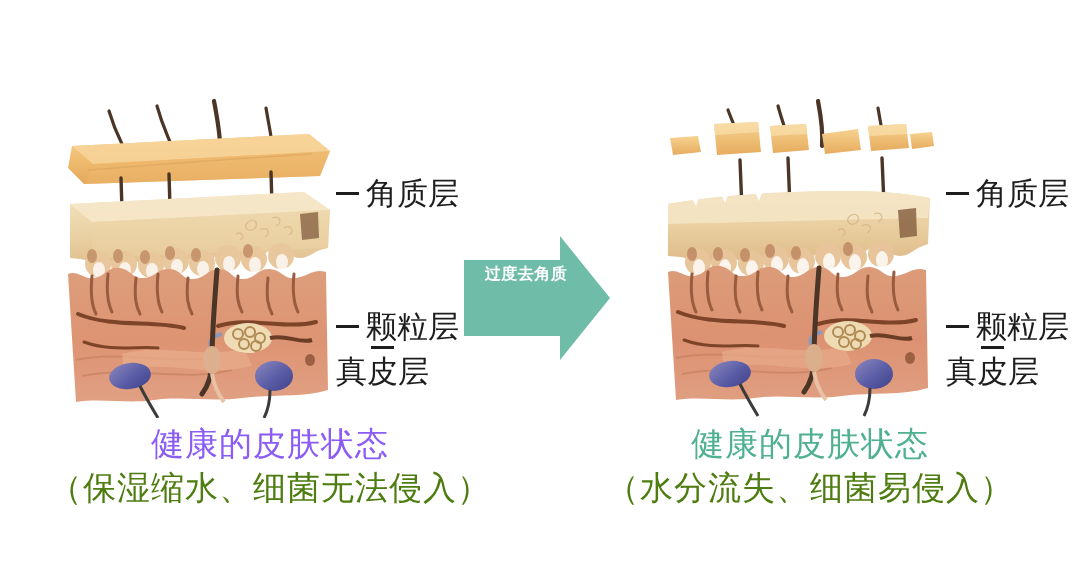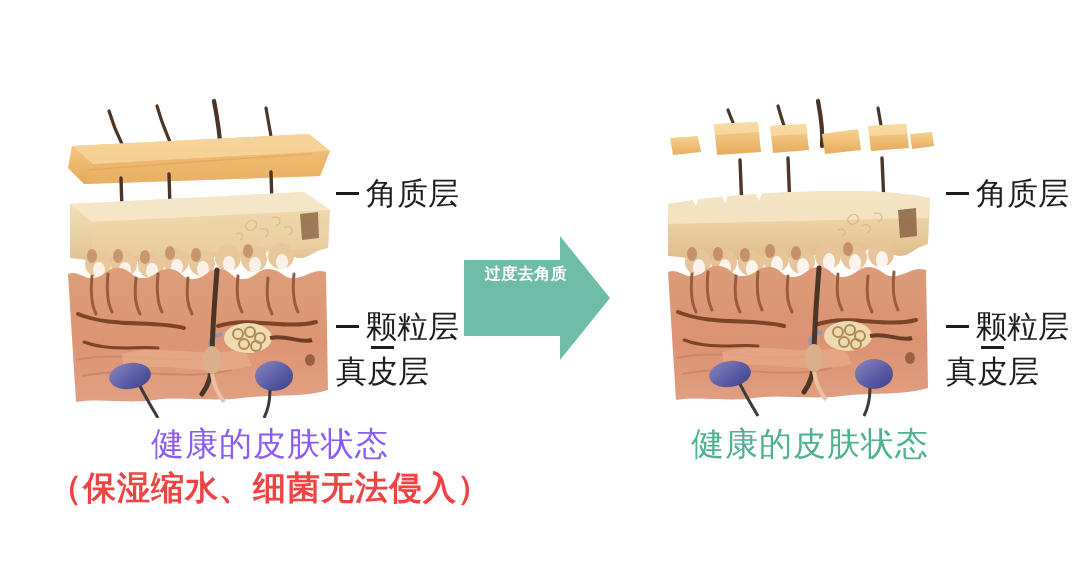--- a/index.html
+++ b/index.html
@@ -84,22 +84,22 @@
   .caption-title {
     font-size: 33px;
     line-height: 1.22;
     letter-spacing: 1px;
     font-weight: 500;
   }
   .caption-sub {
     font-size: 33px;
     line-height: 1.22;
     letter-spacing: 1px;
-    color: #ef4444;
-    font-weight: 700;
+    color: #4d7c0f;
+    font-weight: 400;
     margin-top: 4px;
   }
 
   
   .arrow-wrap {
     position: absolute;
     left: 460px;
     top: 232px;
     width: 152px;
     height: 132px;
@@ -489,20 +489,21 @@
         <span>颗粒层</span>
       </div>
       <div class="layer-label lbl-2">
         <span class="dash"></span>
         <span>真皮层</span>
       </div>
     </div>
 
     <div class="caption-block">
       <div class="caption-title" style="color:#4fb092">健康的皮肤状态</div>
+      <div class="caption-sub">（水分流失、细菌易侵入）</div>
     </div>
   </div>
 
   <div class="arrow-wrap">
     <svg width="152" height="132" viewBox="0 0 152 132" xmlns="http://www.w3.org/2000/svg">
       <path d="M4 28 L100 28 L100 4 L150 66 L100 128 L100 104 L4 104 Z" fill="#6fbda8"></path>
     </svg>
     <div class="arrow-text">
       <div>过度去角质</div>
     </div>

